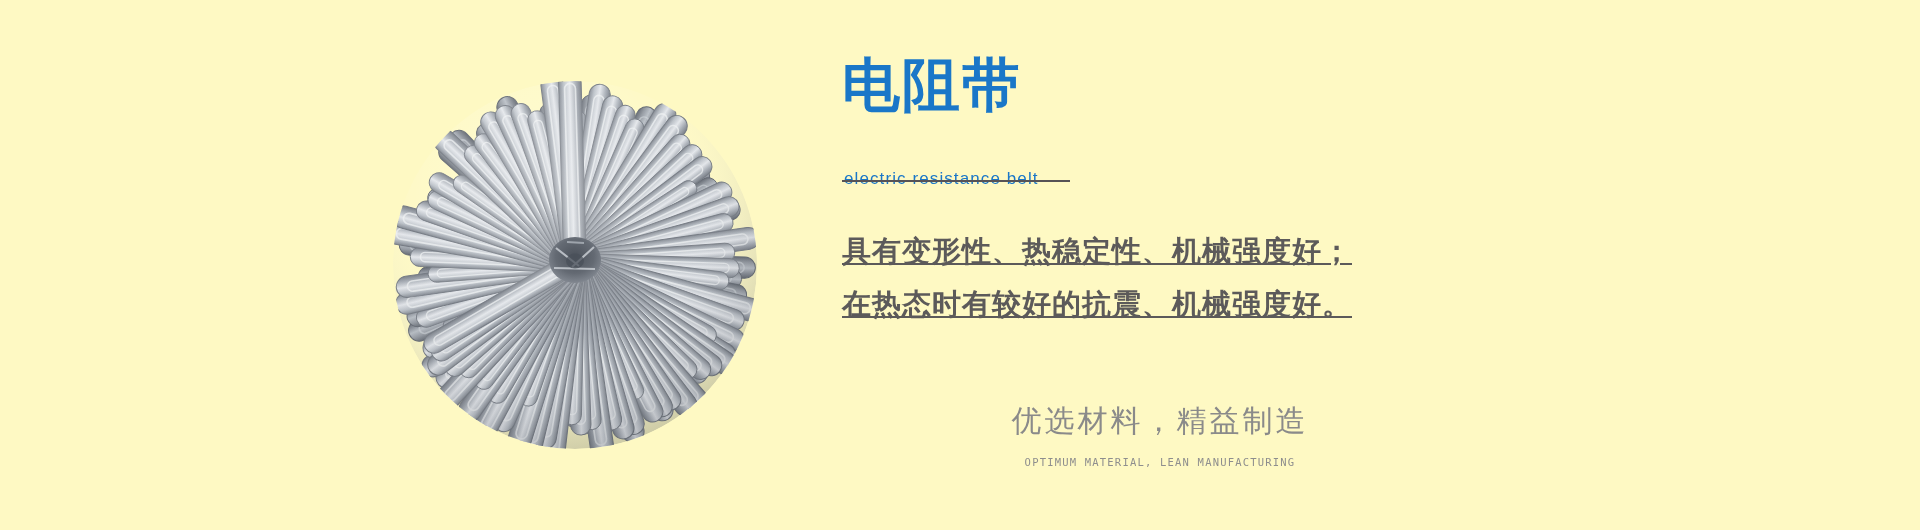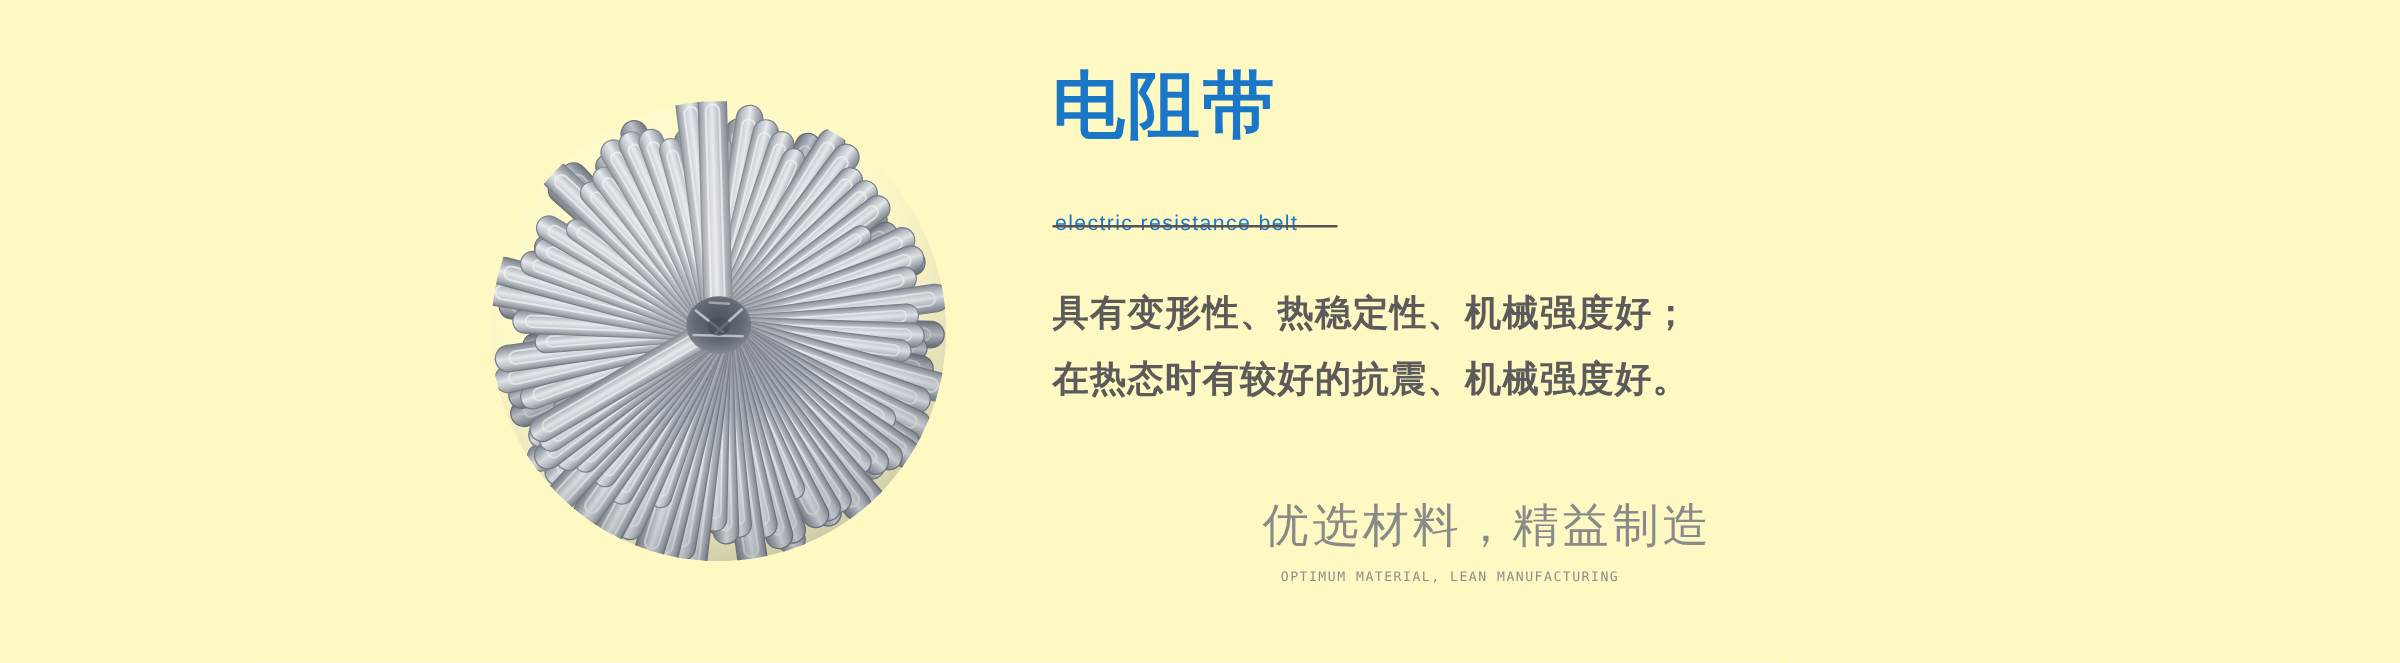--- a/index.html
+++ b/index.html
@@ -80,38 +80,38 @@
     width: 640px;
     font-size: 29px;
     line-height: 53px;
     font-weight: 700;
     color: #5c5a5a;
     letter-spacing: 1px;
   }
   .body-line {
     display: block;
     white-space: nowrap;
+    text-decoration: underline;
   }
 
   
   .slogan {
     position: absolute;
     left: 108px;
     top: 398px;
     width: 420px;
     text-align: center;
   }
   .slogan-cn {
-    font-size: 37px;
+    font-size: 30px;
     line-height: 46px;
     font-weight: 400;
     color: #8a8a8a;
     letter-spacing: 3px;
     white-space: nowrap;
-    text-align: right;
   }
   .slogan-en {
     margin-top: 11px;
     font-family: "DejaVu Sans Mono", "Liberation Mono", monospace;
     font-size: 10.5px;
     line-height: 14px;
     font-weight: 400;
     color: #8e8e8e;
     letter-spacing: 1.2px;
     white-space: nowrap;

